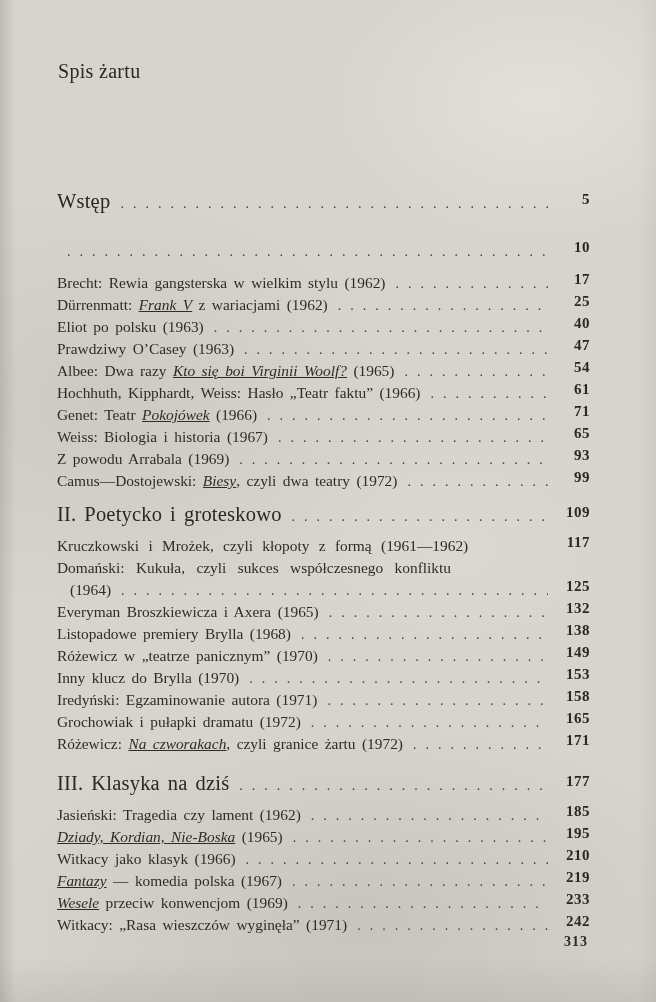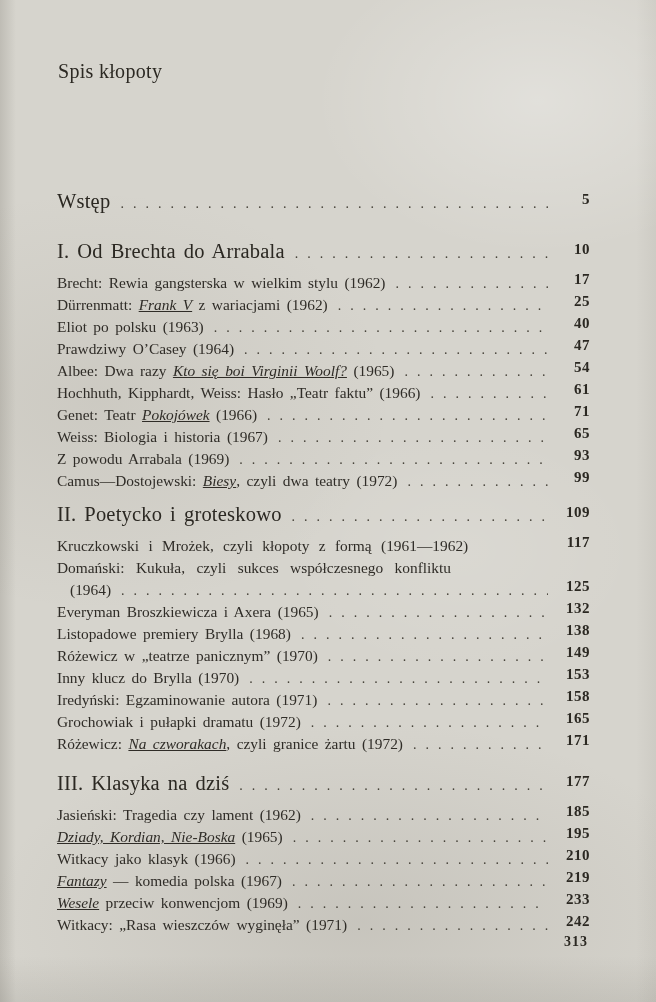--- a/index.html
+++ b/index.html
@@ -43,53 +43,52 @@
               font-weight:600; color:#2b2822; transform:translateY(-4px);
               letter-spacing:0.5px; word-spacing:normal; }
   .footer-page { position:absolute; right:68px; top:934px; font-size:14px;
                  font-weight:600; color:#2b2822; letter-spacing:1px; }
 </style>
 </head>
 <body>
 
 <div class="sheet">
   <div class="content">
-    <div class="doc-title">Spis kłopoty</div>
+    <div class="doc-title">Spis żartu</div>
     <div id="toc-host">
         <div class="toc-section s1">
           <div class="toc-row heading">
             <span class="row-text"><span>Wstęp</span></span>
             <span class="leader"></span>
             <span class="row-page">5</span>
           </div>
         </div>
         <div class="toc-section s2">
           <div class="toc-row heading">
-            <span class="row-text"><span>I. Od Brechta do Arrabala</span></span>
             <span class="leader"></span>
             <span class="row-page">10</span>
           </div>
           <div class="entries">
             <div class="toc-row">
               <span class="row-text"><span>Brecht: Rewia gangsterska w wielkim stylu (1962)</span></span>
               <span class="leader"></span>
               <span class="row-page">17</span>
             </div>
             <div class="toc-row">
               <span class="row-text"><span>Dürrenmatt: </span><i>Frank V</i><span> z wariacjami (1962)</span></span>
               <span class="leader"></span>
               <span class="row-page">25</span>
             </div>
             <div class="toc-row">
               <span class="row-text"><span>Eliot po polsku (1963)</span></span>
               <span class="leader"></span>
               <span class="row-page">40</span>
             </div>
             <div class="toc-row">
-              <span class="row-text"><span>Prawdziwy O’Casey (1964)</span></span>
+              <span class="row-text"><span>Prawdziwy O’Casey (1963)</span></span>
               <span class="leader"></span>
               <span class="row-page">47</span>
             </div>
             <div class="toc-row">
               <span class="row-text"><span>Albee: Dwa razy </span><i>Kto się boi Virginii Woolf?</i><span> (1965)</span></span>
               <span class="leader"></span>
               <span class="row-page">54</span>
             </div>
             <div class="toc-row">
               <span class="row-text"><span>Hochhuth, Kipphardt, Weiss: Hasło „Teatr faktu” (1966)</span></span>

